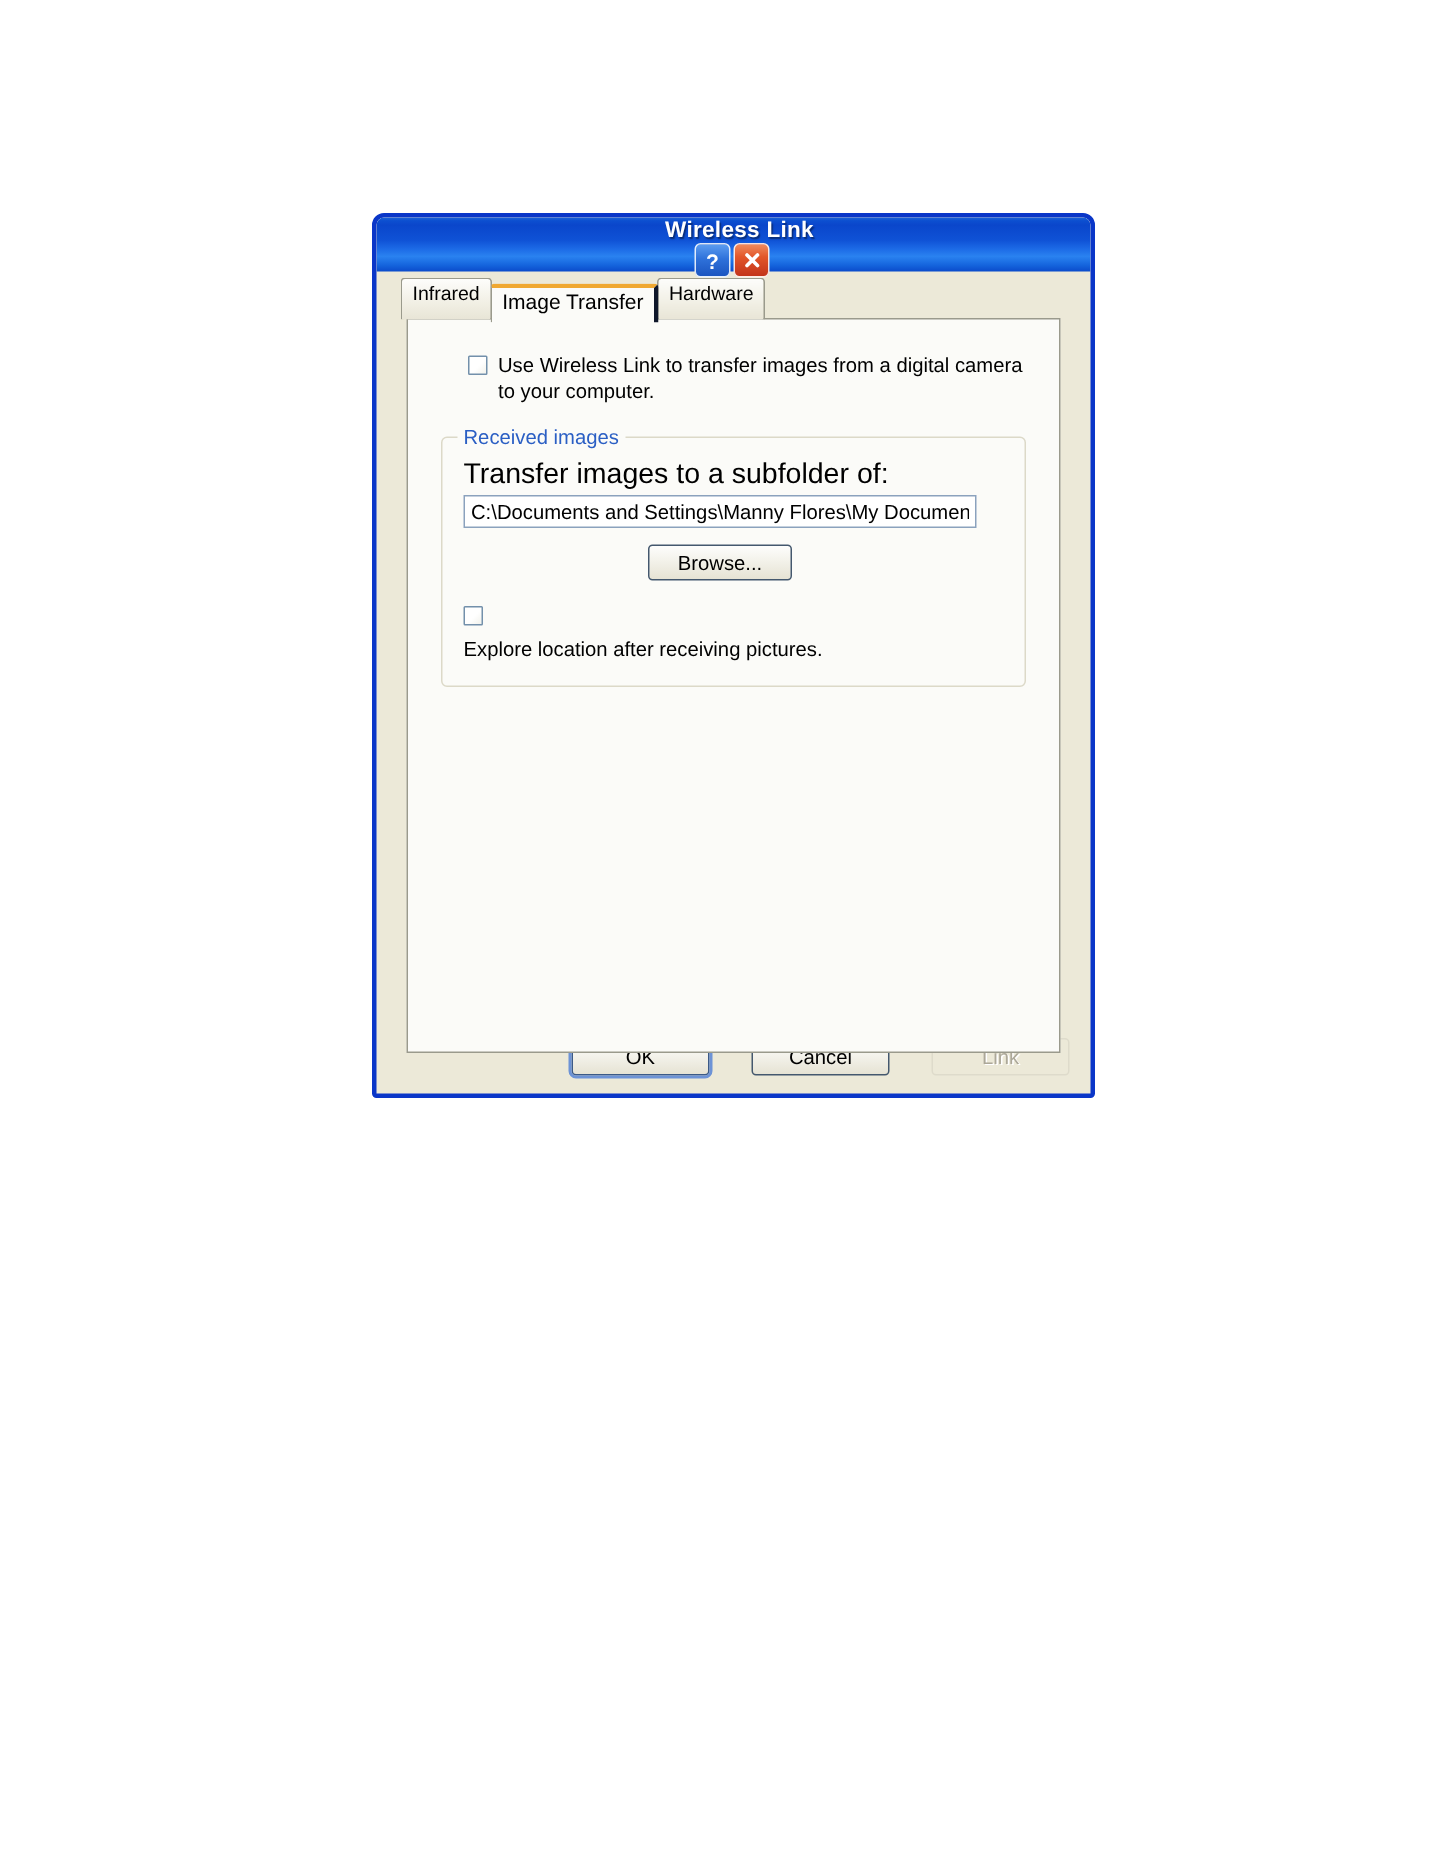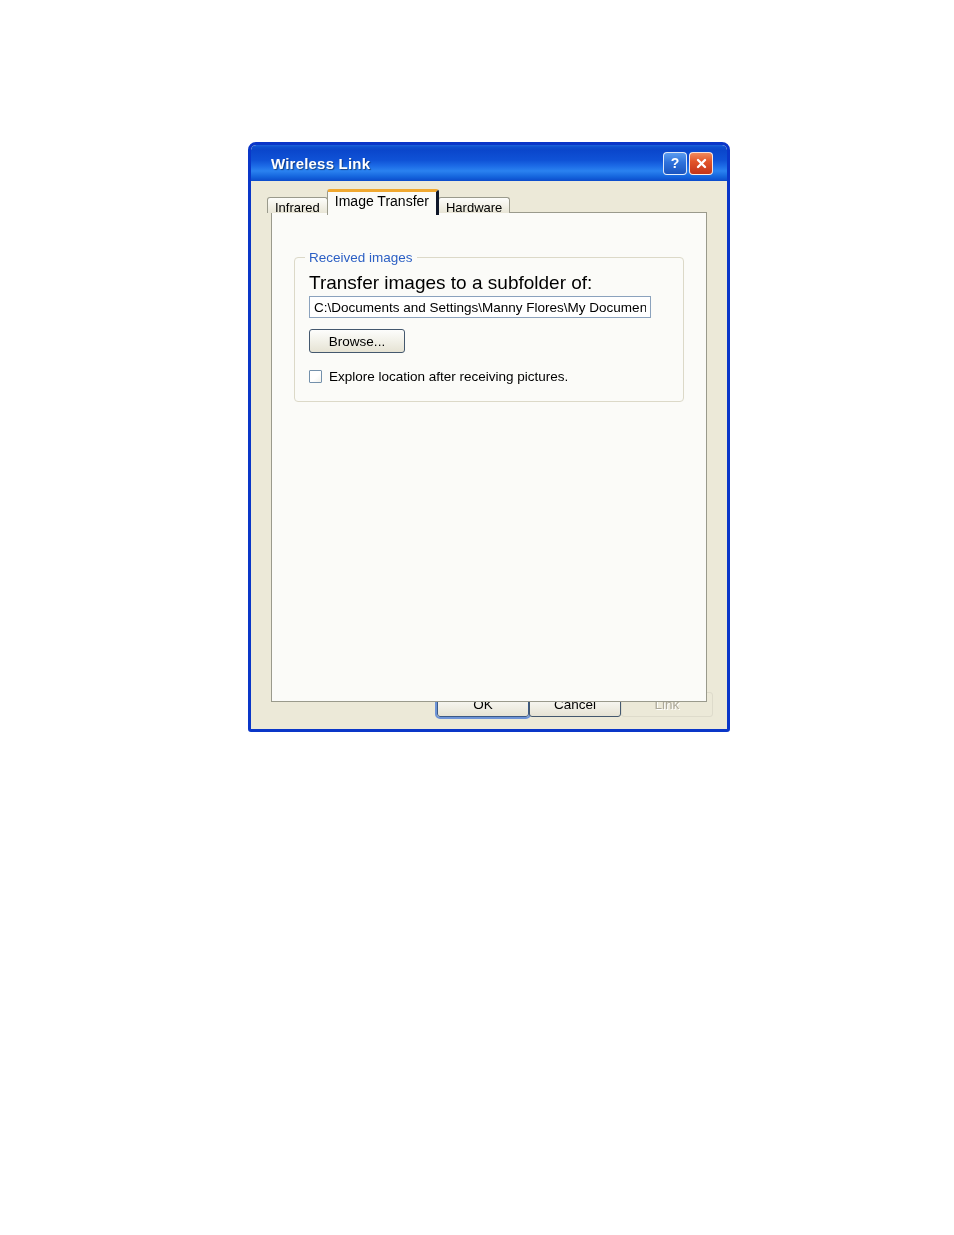--- a/index.html
+++ b/index.html
@@ -38,23 +38,24 @@
         #1b63d8 0%,
         #0c4fd0 6%,
         #0a46cb 14%,
         #0f52d6 42%,
         #1c6ae6 58%,
         #2a82f0 72%,
         #1565dd 88%,
         #0b4bcb 100%);
     border-radius: 5px 5px 0 0;
     box-sizing: border-box;
-    padding: 0 12px;
+    padding: 0 0;
     display: flex;
     align-items: center;
+    flex-direction: column;
   }
   #title-text {
     color: #ffffff;
     font-size: 15px;
     font-weight: bold;
     letter-spacing: 0.2px;
     padding-left: 8px;
     text-shadow: 1px 1px 1px rgba(0,0,0,0.45);
     white-space: nowrap;
     flex: 1;
@@ -103,21 +104,21 @@
     padding-left: 6px;
   }
   .tab {
     font-size: 13px;
     color: #000000;
     background: linear-gradient(to bottom, #fdfdfb 0%, #f1efe4 60%, #e8e5d6 100%);
     border: 1px solid #9a9a8c;
     border-bottom: none;
     border-radius: 3px 3px 0 0;
     padding: 2px 7px 3px 7px;
-    height: 16px;
+    height: 28px;
     box-sizing: border-box;
     line-height: 15px;
     margin-right: -1px;
     cursor: default;
     white-space: nowrap;
   }
   .tab.active {
     background: #fbfbf8;
     border-top: 3px solid #f0a830;
     border-left: 1px solid #9a9a8c;
@@ -219,48 +220,49 @@
     font-family: "Liberation Sans", sans-serif;
     font-size: 13.5px;
     color: #000000;
     background: #ffffff;
     border: 1px solid #8ba2bd;
     padding: 2px 4px;
     outline: none;
   }
   .browse-row {
     display: flex;
-    justify-content: flex-start;
+    justify-content: center;
     margin-top: 11px;
   }
   #browse-button {
     min-width: 96px;
     height: 24px;
     font-family: "Liberation Sans", sans-serif;
     font-size: 13.5px;
     color: #000000;
     background: linear-gradient(to bottom, #fdfdfc 0%, #f3f2ea 45%, #e6e3d4 100%);
     border: 1px solid #44586e;
     border-radius: 3px;
     cursor: default;
     padding: 0 10px;
   }
   #explore-check-row {
     margin-top: 15px;
+    flex-direction: column;
   }
 
   
   #button-bar {
     position: absolute;
     left: 0;
     right: 0;
     bottom: 12px;
     display: flex;
     justify-content: flex-end;
-    gap: 0;
+    gap: 28px;
     padding-right: 14px;
     box-sizing: border-box;
   }
   .dlg-button {
     width: 92px;
     height: 25px;
     font-family: "Liberation Sans", sans-serif;
     font-size: 13.5px;
     color: #000000;
     background: linear-gradient(to bottom, #fdfdfc 0%, #f4f3ec 45%, #e6e3d4 100%);
@@ -304,20 +306,24 @@
     <div class="tab-strip">
       <div class="tab">Infrared</div>
       <div class="tab active">Image Transfer</div>
       <div class="tab">Hardware</div>
     </div>
 
     <div id="tab-panel-wrap">
       <div id="tab-panel">
         <div class="panel-inner">
 
+          <div class="check-row" id="top-check-row">
+            <div class="checkbox"></div>
+            <div class="check-label">Use Wireless Link to transfer images from a digital camera to your computer.</div>
+          </div>
 
           <div id="received-group">
             <div id="received-group-legend">Received images</div>
 
             <div class="field-label">Transfer images to a subfolder of:</div>
 
             <input id="folder-input" type="text" value="C:\Documents and Settings\Manny Flores\My Documents\M" style="">
 
             <div class="browse-row">
               <button id="browse-button">Browse...</button>

